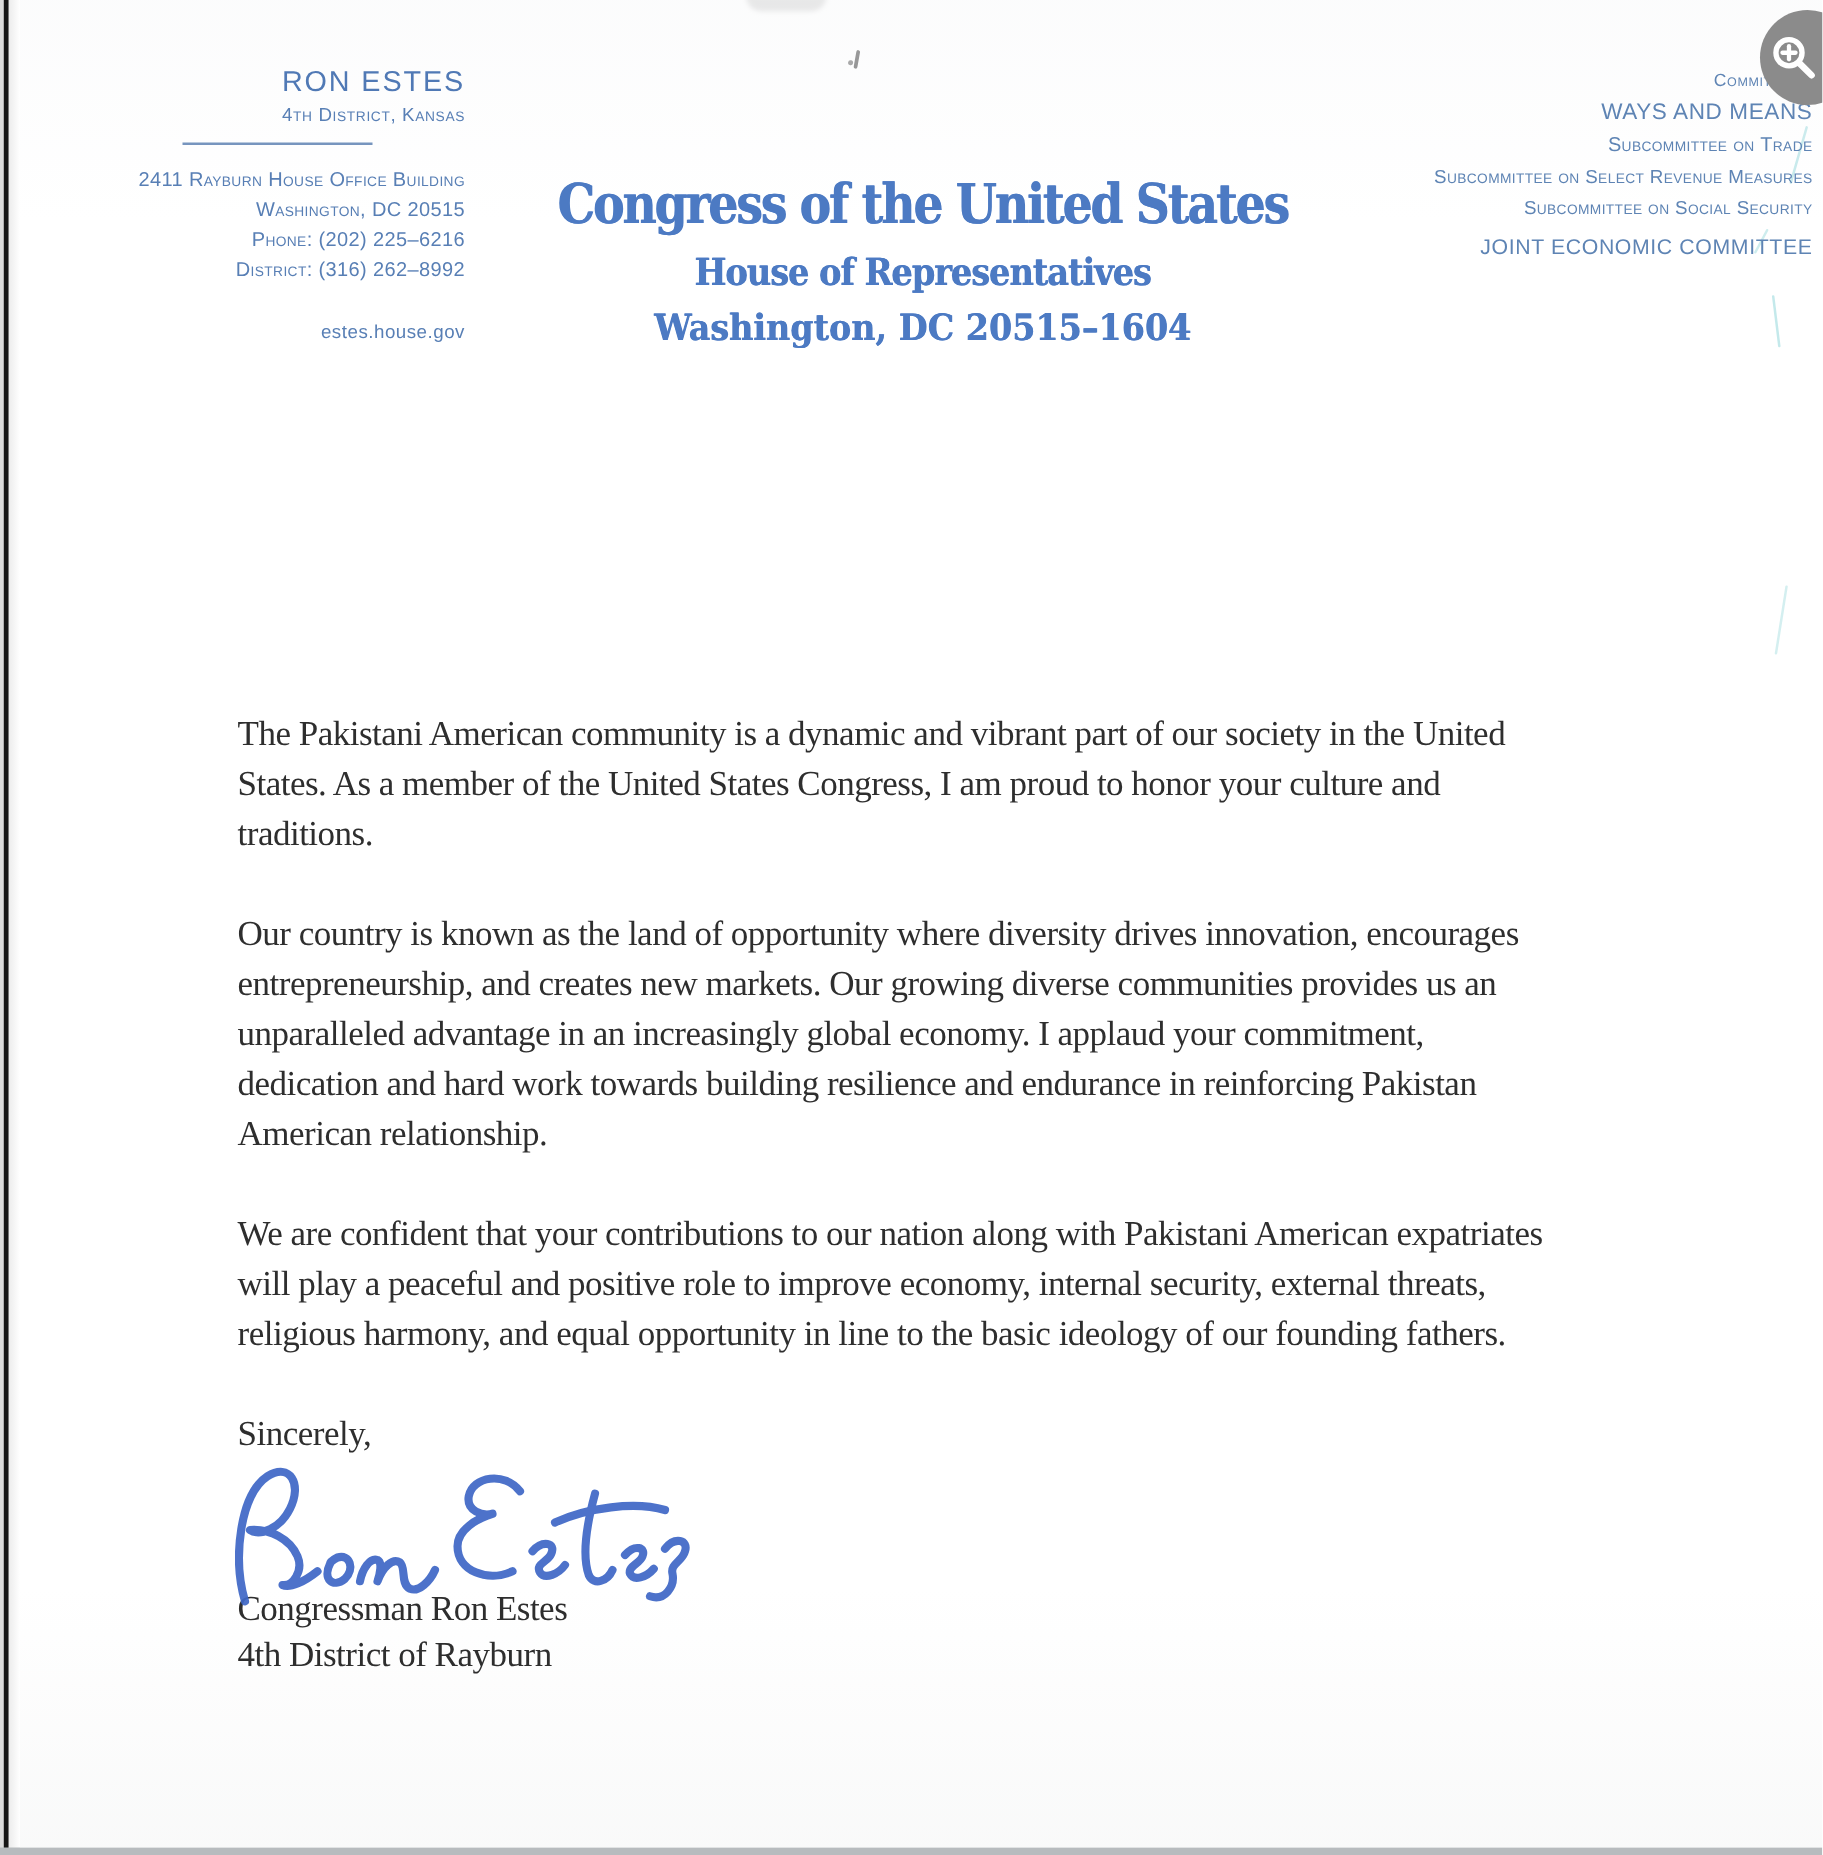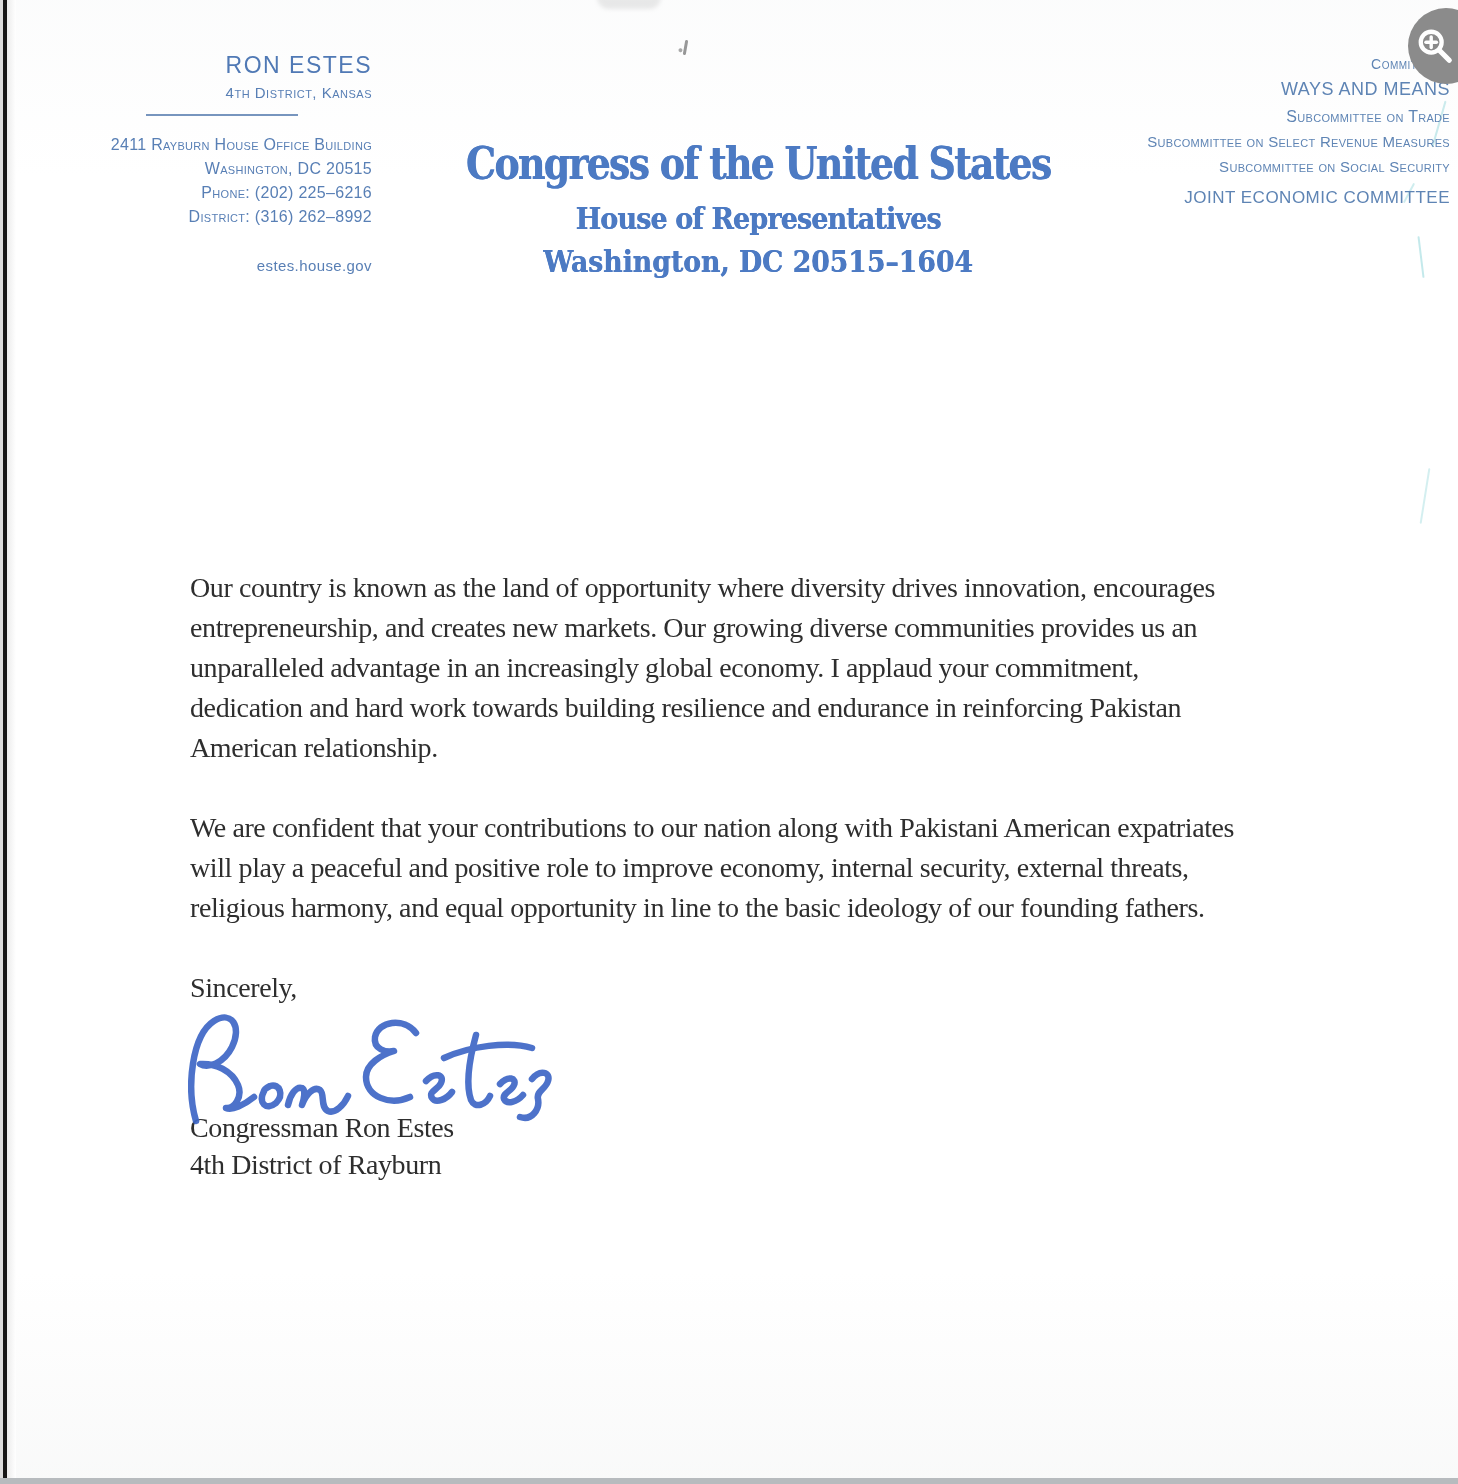--- a/index.html
+++ b/index.html
@@ -32,21 +32,21 @@
   .zoom-btn svg{width:38px;height:38px;margin-right:22px;}
 
   
   .lh-left{position:absolute;left:72px;top:52px;width:300px;text-align:right;color:#587fb5;}
   .lh-name{font-size:23px;letter-spacing:1.5px;color:#5079b5;}
   .lh-district{font-variant:small-caps;font-size:15px;margin-top:5px;letter-spacing:.5px;}
   .lh-divider{width:152px;height:2px;background:#7795be;margin:13px auto 17px auto;}
   .lh-addr{font-variant:small-caps;font-size:16px;line-height:24px;letter-spacing:.3px;}
   .lh-web{font-size:15px;margin-top:28px;letter-spacing:.4px;}
 
-  .lh-center{position:absolute;left:408px;top:138px;width:700px;text-align:center;
+  .lh-center{position:absolute;left:388px;top:138px;width:700px;text-align:center;
     color:#4c7ac3;font-family:"DejaVu Serif",serif;font-weight:bold;}
   .seal-line1{font-size:44px;letter-spacing:-2px;transform:scaleX(.86);transform-origin:center;
     text-shadow:.6px 0 0 currentColor;}
   .seal-line2{font-size:30px;margin-top:12px;letter-spacing:-1px;transform:scaleX(.9);
     transform-origin:center;text-shadow:.5px 0 0 currentColor;}
   .seal-line3{font-size:29px;margin-top:9px;letter-spacing:0px;transform:scaleX(.92);
     transform-origin:center;text-shadow:.5px 0 0 currentColor;}
 
   .lh-right{position:absolute;right:8px;top:56px;width:336px;text-align:right;color:#5e84b4;}
   .cm-label{font-variant:small-caps;font-size:14px;letter-spacing:.5px;}
@@ -108,20 +108,23 @@
   <div class="lh-right">
     <div class="cm-label">Committees:</div>
     <div class="cm-main">WAYS AND MEANS</div>
     <div class="cm-sub">Subcommittee on Trade</div>
     <div class="cm-sub2">Subcommittee on Select Revenue Measures</div>
     <div class="cm-sub2">Subcommittee on Social Security</div>
     <div class="cm-joint">JOINT ECONOMIC COMMITTEE</div>
   </div>
 
   <div class="letter-body">
+    <p>The Pakistani American community is a dynamic and vibrant part of our society in the United
+States. As a member of the United States Congress, I am proud to honor your culture and
+traditions.</p>
     <p>Our country is known as the land of opportunity where diversity drives innovation, encourages
 entrepreneurship, and creates new markets. Our growing diverse communities provides us an
 unparalleled advantage in an increasingly global economy. I applaud your commitment,
 dedication and hard work towards building resilience and endurance in reinforcing Pakistan
 American relationship.</p>
     <p>We are confident that your contributions to our nation along with Pakistani American expatriates
 will play a peaceful and positive role to improve economy, internal security, external threats,
 religious harmony, and equal opportunity in line to the basic ideology of our founding fathers.</p>
     <p class="closing">Sincerely,</p>
 

